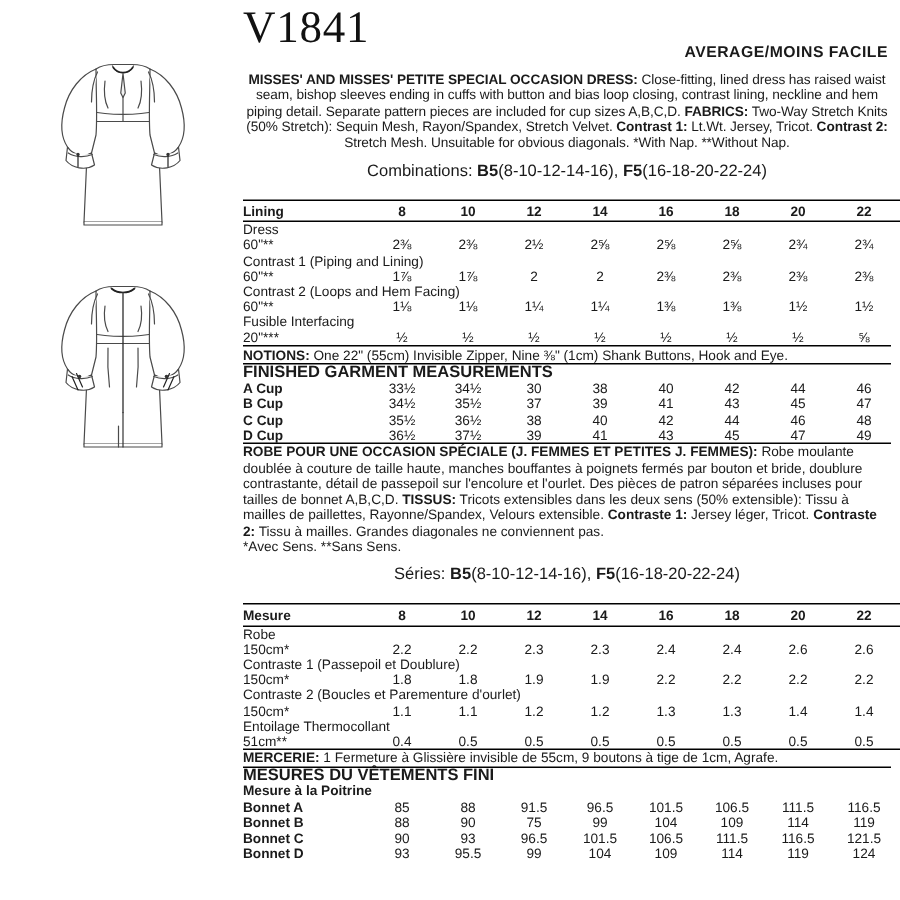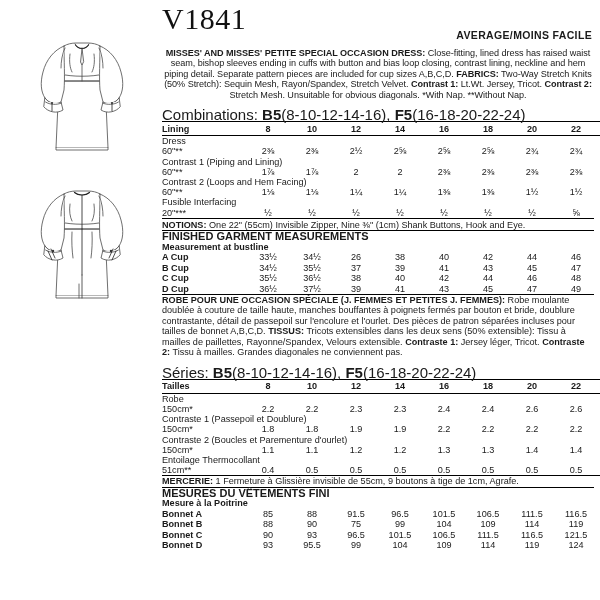--- a/index.html
+++ b/index.html
@@ -29,21 +29,21 @@
   }
 
   .blurb{
     font-size:9.1px;line-height:10.4px;text-align:center;margin-top:6px;
     letter-spacing:-.05px;
   }
   .blurb b{font-weight:700;}
 
   .gap{height:9px;}
 
-  .combo{font-size:15px;line-height:11px;margin-bottom:1px;}
+  .combo{font-size:11px;line-height:11px;margin-bottom:13px;text-align:center;}
   .combo b{font-weight:700;}
 
   
   table.yard{
     width:100%;border-collapse:collapse;font-size:9.1px;line-height:10.2px;
     table-layout:fixed;
   }
   table.yard td,table.yard th{padding:0;margin:0;text-align:left;font-weight:400;}
   .c0{width:84px;}
   .cn{width:44px;text-align:center !important;}
@@ -277,29 +277,28 @@
     </tbody>
       </table>
 
     <div class="notions">
       <b>NOTIONS:</b><span> One 22" (55cm) Invisible Zipper, Nine ⅜" (1cm) Shank Buttons, Hook and Eye.</span>
     </div>
 
     <div class="hr"></div>
 
     <div class="secttl">FINISHED GARMENT MEASUREMENTS</div>
-    <div class="secsub">Measurement at bustline</div>
 
     <table class="cups">
       <tbody>
           <tr>
         <td class="lbl">A Cup</td>
         <td class="n cn">33½</td>
         <td class="n cn">34½</td>
-        <td class="n cn">26</td>
+        <td class="n cn">30</td>
         <td class="n cn">38</td>
         <td class="n cn">40</td>
         <td class="n cn">42</td>
         <td class="n cn">44</td>
         <td class="n cn">46</td>
         <td class="n cn">48</td>
 
       </tr>
       <tr>
         <td class="lbl">B Cup</td>
@@ -341,31 +340,32 @@
 
       </tr>
     </tbody>
       </table>
 
     <div class="hr"></div>
 
     <div class="frblurb">
       <b>ROBE POUR UNE OCCASION SPÉCIALE (J. FEMMES ET PETITES J. FEMMES):</b><span> Robe moulante doublée à couture de taille haute, manches bouffantes à poignets fermés par bouton et bride, doublure contrastante, détail de passepoil sur l'encolure et l'ourlet. Des pièces de patron séparées incluses pour tailles de bonnet A,B,C,D. </span><b>TISSUS:</b><span> Tricots extensibles dans les deux sens (50% extensible): Tissu à mailles de paillettes, Rayonne/Spandex, Velours extensible. </span><b>Contraste 1:</b><span> Jersey léger, Tricot. </span><b>Contraste 2:</b><span> Tissu à mailles. Grandes diagonales ne conviennent pas.</span>
     </div>
+    <div class="frblurb">*Avec Sens. **Sans Sens.</div>
 
     <div class="gap"></div>
 
     <div class="combo">
       <span>Séries: </span><b>B5</b><span>(8-10-12-14-16), </span><b>F5</b><span>(16-18-20-22-24)</span>
     </div>
 
     <table class="yard">
       <tbody>
           <tr class="hdr rule-top rule-bot">
-        <td class="c0">Tailles</td>
+        <td class="c0">Mesure</td>
         <td class="cn">8</td>
         <td class="cn">10</td>
         <td class="cn">12</td>
         <td class="cn">14</td>
         <td class="cn">16</td>
         <td class="cn">18</td>
         <td class="cn">20</td>
         <td class="cn">22</td>
         <td class="cn">24</td>
 

